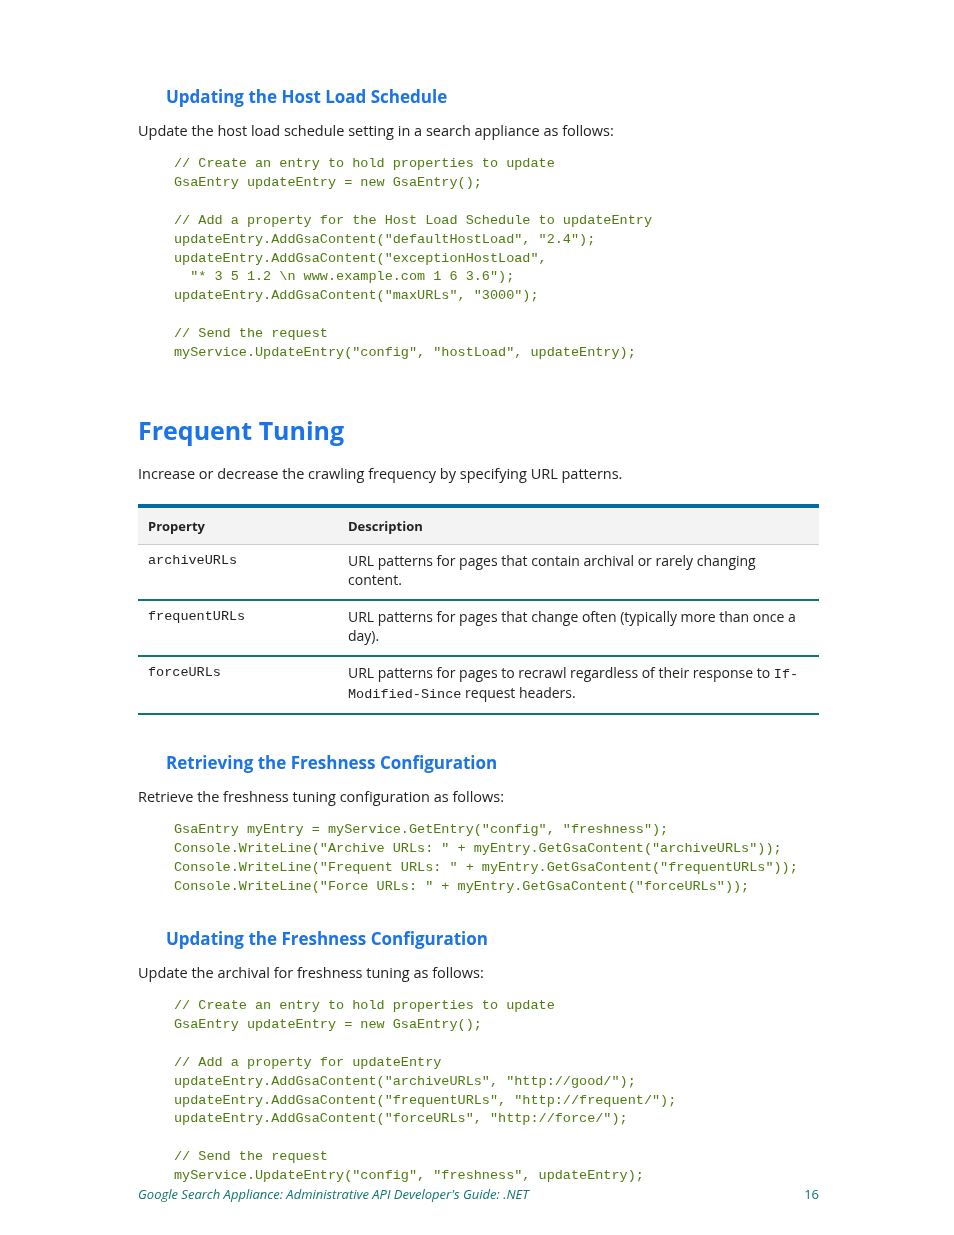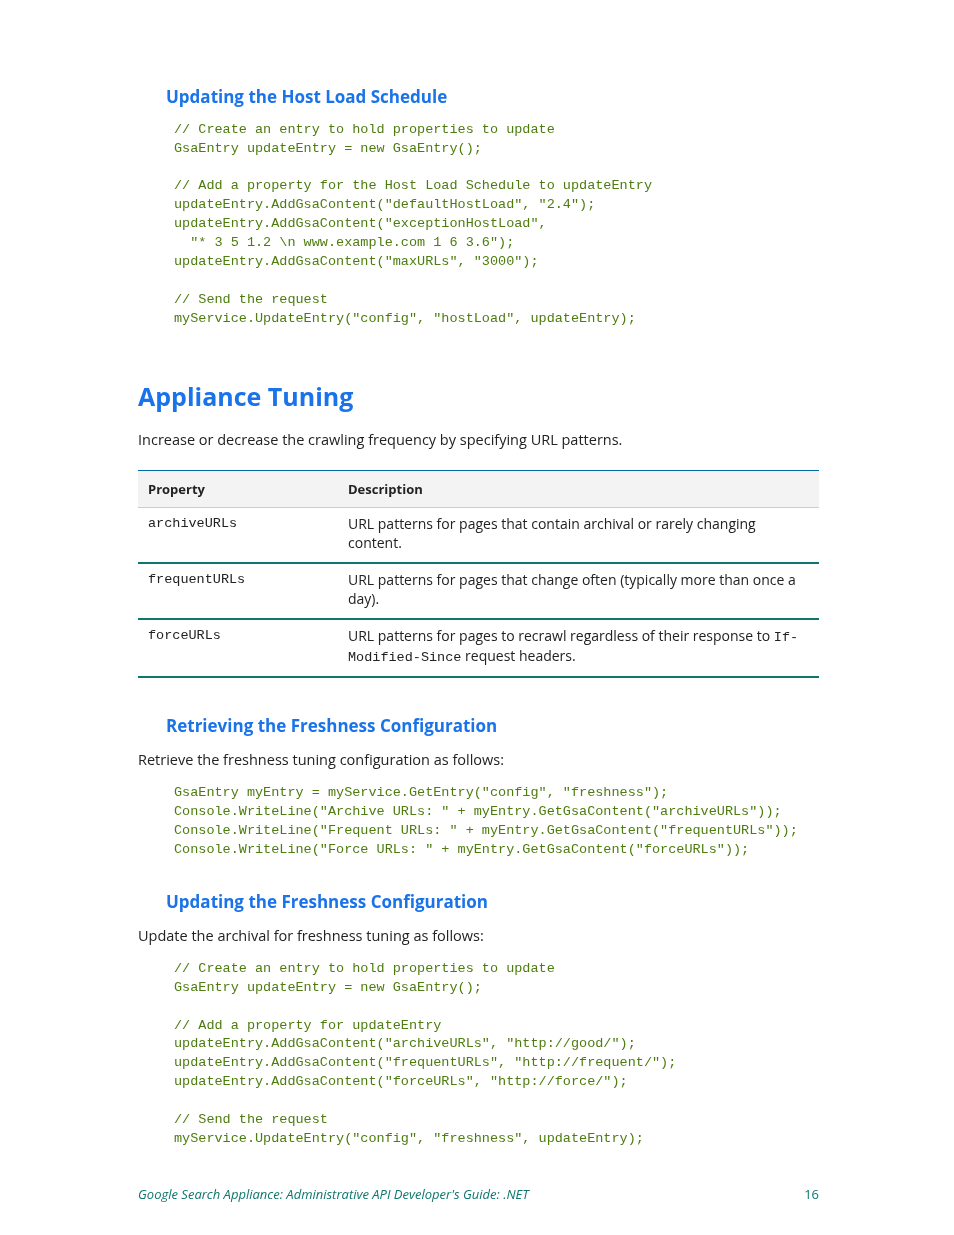--- a/index.html
+++ b/index.html
@@ -49,21 +49,21 @@
       font-size: 14px;
     }
     thead tr {
       background: #f3f3f3;
     }
     th {
       text-align: left;
       font-weight: 700;
       font-size: 13px;
       padding: 9px 10px;
-      border-top: 1px solid #0369a1;
+      border-top: 4px solid #0369a1;
       border-bottom: 1px solid #ccc;
     }
     td {
       padding: 7px 10px 9px;
       border-bottom: 2px solid #0f766e;
       vertical-align: top;
       font-size: 14px;
       line-height: 1.35;
     }
     td:first-child {
@@ -93,34 +93,35 @@
       font-style: normal;
       text-align: right;
     }
     .block { margin-bottom: 10px;}
   </style>
 </head>
 <body>
 
 <div class="block">
   <h3>Updating the Host Load Schedule</h3>
+  <p>Update the host load schedule setting in a search appliance as follows:</p>
   <pre>// Create an entry to hold properties to update
 GsaEntry updateEntry = new GsaEntry();
 
 // Add a property for the Host Load Schedule to updateEntry
 updateEntry.AddGsaContent("defaultHostLoad", "2.4");
 updateEntry.AddGsaContent("exceptionHostLoad",
   "* 3 5 1.2 \n www.example.com 1 6 3.6");
 updateEntry.AddGsaContent("maxURLs", "3000");
 
 // Send the request
 myService.UpdateEntry("config", "hostLoad", updateEntry);</pre>
 </div>
 
-<h2>Appliance Tuning</h2>
+<h2>Frequent Tuning</h2>
 <p>Increase or decrease the crawling frequency by specifying URL patterns.</p>
 
 <table>
   <thead>
     <tr>
       <th>Property</th>
       <th>Description</th>
     </tr>
   </thead>
   <tbody>

